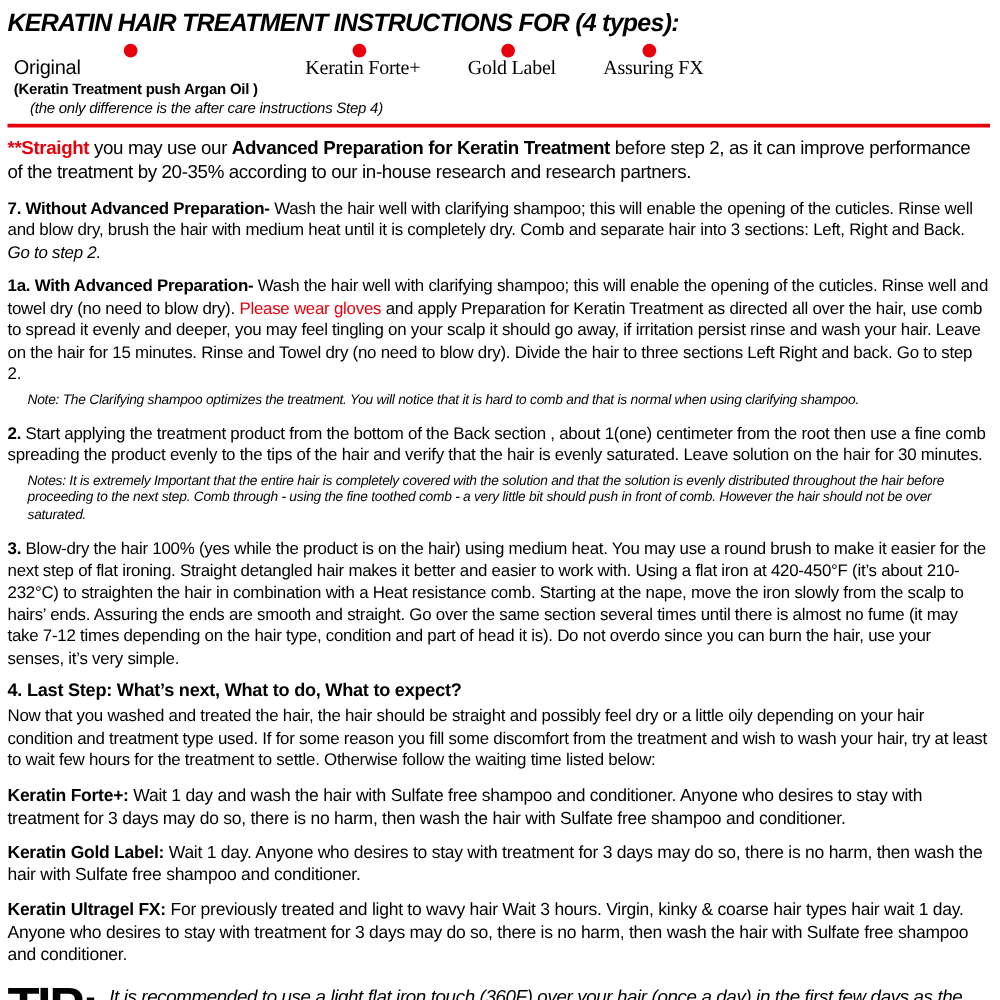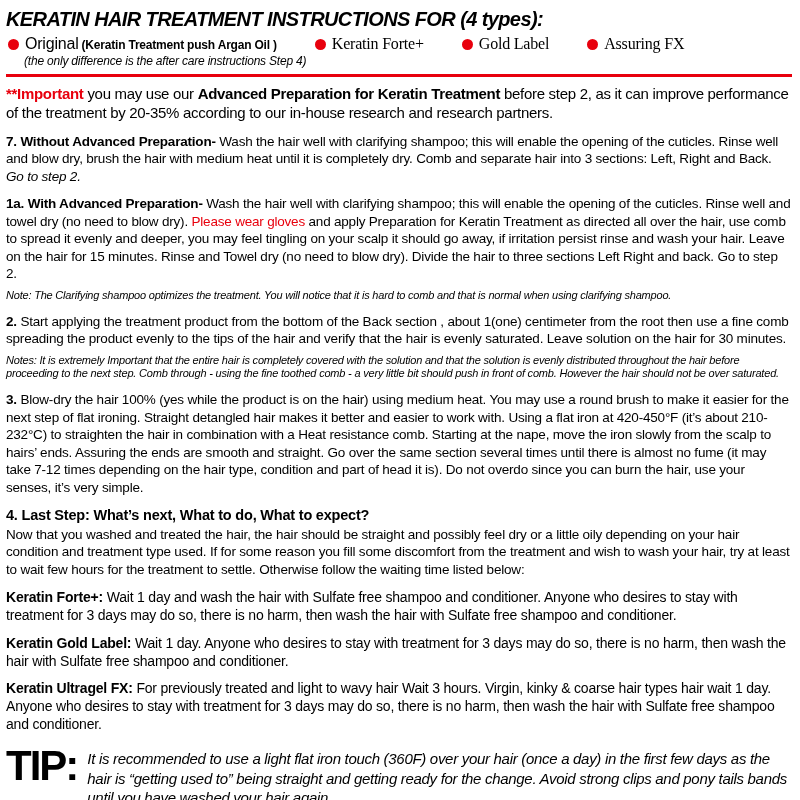--- a/index.html
+++ b/index.html
@@ -2,36 +2,36 @@
 <html><head>
 <meta charset="utf-8">
 <style>
   html,body{margin:0;padding:0;background:#fff;color:#000;
     font-family:"Liberation Sans","DejaVu Sans",sans-serif;}
   .page{width:800px;min-height:800px;box-sizing:border-box;
     padding:6px 8px 0 6px;letter-spacing:-0.2px;}
   
   .title{font-size:20px;font-weight:bold;letter-spacing:-0.6px;margin:2px 0 4px 0;font-style:italic;}
   .types-row{display:flex;align-items:baseline;font-size:15px;margin:2px 0 0 2px;}
-  .type-item{display:flex;align-items:baseline;white-space:nowrap;}
+  .type-item{display:flex;align-items:baseline;white-space:nowrap;flex-direction:column;}
   .type-item + .type-item{margin-left:38px;font-family:Liberation Serif, serif;}
   .bullet{width:11px;height:11px;border-radius:50%;background:#e8000d;
     display:inline-block;margin-right:6px;align-self:center;flex:0 0 auto;}
   .type-label{font-size:16px;}
   .type-detail{font-size:12px;font-weight:bold;margin-left:3px;}
   .types-note{font-style:italic;font-size:12px;margin:1px 0 4px 18px;}
   .red-rule{height:3px;background:#e8000d;border:none;margin:6px 0 8px 0;}
   
   p{margin:0 0 10px 0;}
   .important-para{font-size:15px;line-height:1.25;letter-spacing:-0.3px;}
   .red{color:#e8000d;}
   .bold{font-weight:bold;}
   .ital{font-style:italic;}
   .step{font-size:13.5px;line-height:1.3;}
-  .stepnote{font-size:11px;font-style:italic;line-height:1.25;margin:-4px 0 10px 0;}
+  .stepnote{font-size:11px;font-style:italic;line-height:1.25;margin:-4px 0 10px 16px;}
   .after{font-size:14px;line-height:1.3;margin-bottom:9px;}
   .step4-head{font-size:14.5px;font-weight:bold;margin:4px 0 3px 0;}
   
   .tip{display:flex;align-items:flex-start;margin:14px 0 6px 0;}
   .tip-label{font-size:42px;font-weight:bold;letter-spacing:-2px;line-height:0.9;
     margin-right:10px;flex:0 0 auto;}
   .tip-text{font-size:15px;font-style:italic;line-height:1.3;letter-spacing:-0.3px;padding-top:2px;}
 </style>
 </head>
 <body>
@@ -60,21 +60,21 @@
         <span class="type-label">Assuring FX</span>
       </div>
     </div>
 
     <div class="types-note">(the only difference is the after care instructions Step 4)</div>
   </header>
 
   <hr class="red-rule">
 
   <p class="important-para">
-    <span class="red bold">**Important</span><span> you may use our </span><span class="bold">Advanced Preparation for Keratin Treatment</span><span> before step 2, as it can improve performance of the treatment by 20-35% according to our  in-house research and research partners.</span>
+    <span class="red bold">**Straight</span><span> you may use our </span><span class="bold">Advanced Preparation for Keratin Treatment</span><span> before step 2, as it can improve performance of the treatment by 20-35% according to our  in-house research and research partners.</span>
   </p>
 
   <p class="step">
     <span class="bold">7.  Without Advanced Preparation-</span><span> Wash the hair well with clarifying shampoo; this will enable the opening of the cuticles. Rinse well and blow dry, brush the hair with medium heat until it is completely dry. Comb and separate hair into 3 sections: Left, Right and Back. </span><span class="ital">Go to step 2.</span>
   </p>
 
   <p class="step">
     <span class="bold">1a.  With Advanced Preparation-</span><span> Wash the hair well with clarifying shampoo; this will enable the opening of the cuticles. Rinse well and towel dry (no need to blow dry).  </span><span class="red">Please wear gloves</span><span> and apply Preparation for Keratin Treatment  as directed all over the hair, use comb to spread it evenly and deeper, you may feel tingling on your scalp it should go away, if irritation persist rinse and wash your hair. Leave on the hair for 15 minutes. Rinse and Towel dry (no need to blow dry). Divide the hair to three sections Left Right and back. Go to step 2.</span>
   </p>
 

